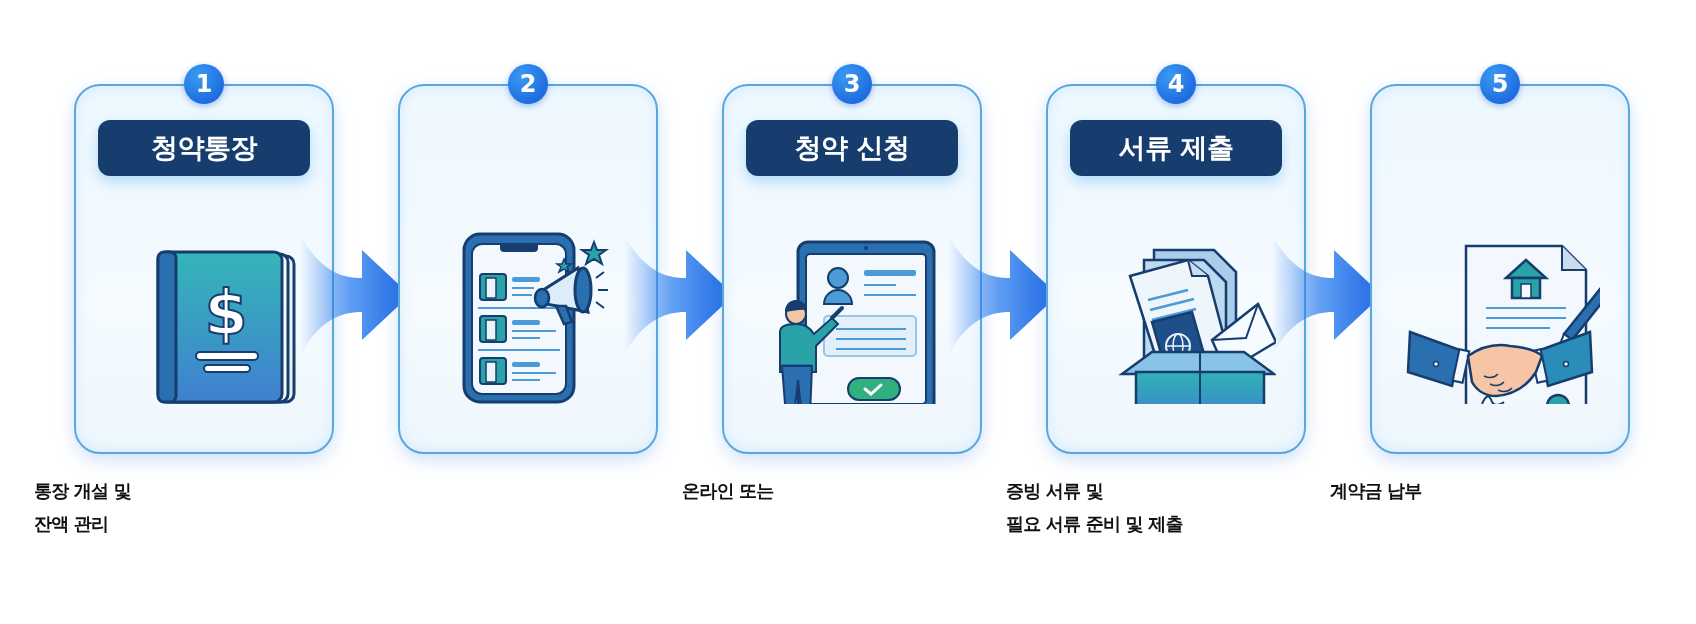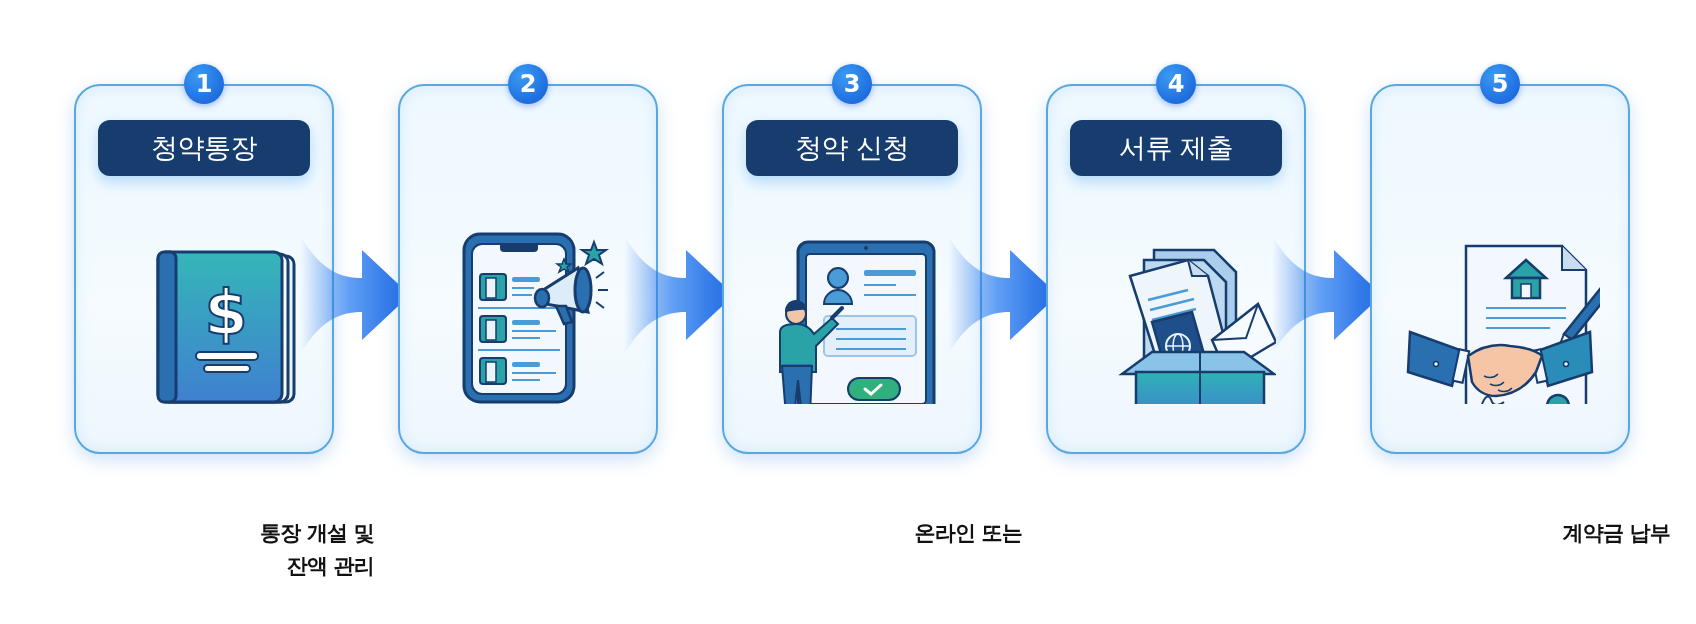--- a/index.html
+++ b/index.html
@@ -16,28 +16,28 @@
     .badge {
       position: absolute; left: 50%; top: -20px; transform: translateX(-50%);
       width: 40px; height: 40px; border-radius: 50%;
       background: radial-gradient(circle at 35% 30%, #3a9af2 0%, #1f6ee0 70%, #1a5fcf 100%);
       color: #fff; font-weight: bold; font-size: 24px; line-height: 40px; text-align: center;
       box-shadow: 0 2px 6px rgba(30,100,220,0.4);
     }
     .title-pill {
       position: absolute; left: 24px; top: 36px; width: 212px; height: 56px;
       background: #163d6e; border-radius: 12px;
-      color: #fff; font-weight: normal; font-size: 27px; line-height: 56px; text-align: center;
+      color: #fff; font-weight: bold; font-size: 27px; line-height: 56px; text-align: center;
       box-shadow: 0 6px 14px rgba(100,180,240,0.45);
       letter-spacing: -0.5px;
     }
     .illus { position: absolute; left: 30px; top: 120px; width: 200px; height: 200px; }
     .caption {
-      position: absolute; top: 390px; left: -40px; width: 340px; text-align: right;
-      font-size: 21px; line-height: 33px; color: #111; font-weight: bold; letter-spacing: -0.8px; margin-top: 43px;
+      position: absolute; top: 390px; left: -40px; width: 340px; text-align: left;
+      font-size: 18px; line-height: 33px; color: #111; font-weight: bold; letter-spacing: -0.8px;
     }
     .arrow { position: absolute; top: 230px; width: 110px; height: 130px; }
   </style>
 </head>
 <body>
 
 <div class="step" style="left:74px;">
   <div class="card"></div>
   <div class="badge">1</div>
   <div class="title-pill">청약통장</div>
@@ -182,20 +182,24 @@
     <path d="M76 118 l40 -10 l16 56 l-40 10 z" fill="#1f4f8a" stroke="#163d6e" stroke-width="2.5"></path>
     <circle cx="102" cy="142" r="12" fill="none" stroke="#e9f4fb" stroke-width="2"></circle>
     <ellipse cx="102" cy="142" rx="5" ry="12" fill="none" stroke="#e9f4fb" stroke-width="1.5"></ellipse>
     <line x1="90" y1="142" x2="114" y2="142" stroke="#e9f4fb" stroke-width="1.5"></line>
     <path d="M136 136 l46 -36 l18 38 l-50 30 z" fill="#f6fbff" stroke="#163d6e" stroke-width="2.5"></path>
     <path d="M136 136 l34 -2 l12 -34" fill="none" stroke="#163d6e" stroke-width="2"></path>
     <path d="M46 170 l30 -22 h92 l30 22 z" fill="#8ac3e8" stroke="#163d6e" stroke-width="2.5"></path>
     <rect x="60" y="168" width="128" height="48" fill="url(#bx)" stroke="#163d6e" stroke-width="2.5"></rect>
     <line x1="124" y1="148" x2="124" y2="216" stroke="#163d6e" stroke-width="2"></line>
   </svg>
+  <div class="caption">
+    <div>증빙 서류 및</div>
+    <div>필요 서류 준비 및 제출</div>
+  </div>
 </div>
 
 <svg class="arrow" style="left:1272px;" viewBox="0 0 110 130">
   <path d="M0 5 C20 40 40 48 62 48 L62 20 L110 65 L62 110 L62 82 C40 82 20 90 0 125 Z" fill="url(#ag)"></path>
 </svg>
 
 <div class="step" style="left:1370px;">
   <div class="card"></div>
   <div class="badge">5</div>
   <svg class="illus" viewBox="0 0 200 200">

